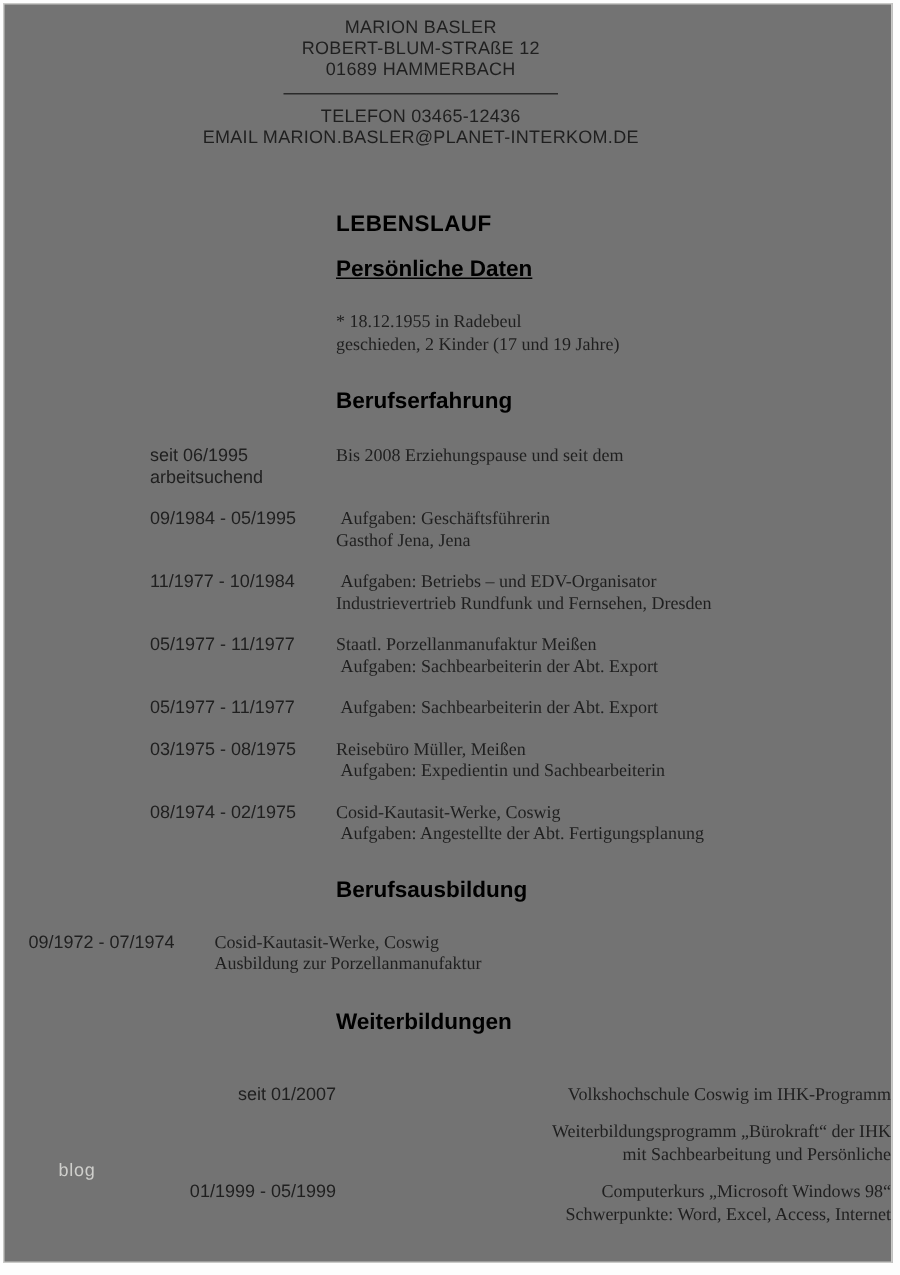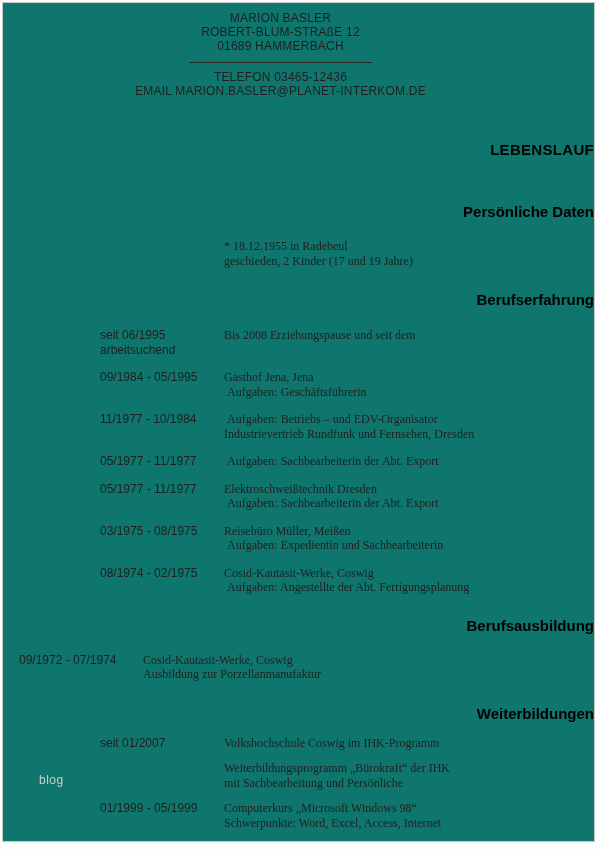--- a/index.html
+++ b/index.html
@@ -6,50 +6,50 @@
   body {
     width: 600px; height: 850px;
     background: #fdfdfd;
     position: relative;
     font-family: "Liberation Sans", "DejaVu Sans", sans-serif;
   }
   .page {
     position: absolute; left: 2px; top: 2px;
     width: 593px; height: 840px;
     box-sizing: border-box;
-    background: #0f766e;
+    background: #737373;
     border: 1px solid #c9c9c7;
     color: #1f1f1f;
     font-size: 12px;
     overflow: hidden;
   }
   
   .header { width: 555px; padding-top: 8px; text-align: center; line-height: 14px; }
   .hline { letter-spacing: 0.2px; }
   .divider {
     width: 183px; height: 0;
     border-top: 1px solid #2a2a2a;
     margin: 9px auto 7px auto;
   }
   
   h1, h2 {
     font-size: 15px; font-weight: bold; color: #000;
-    line-height: 16px; margin: 0 0 0 221px; text-align: right;
+    line-height: 16px; margin: 0 0 0 221px;
   }
   h1 { margin-top: 44px; letter-spacing: 0.3px; }
-  .s0 h2 { margin-top: 46px; }
+  .s0 h2 { margin-top: 14px; text-decoration: underline; }
   .s1 h2 { margin-top: 24px; }
   .s2 h2 { margin-top: 23px; }
   .s3 h2 { margin-top: 24px; }
   
   .rows { margin-left: 97px; }
   .s0 .rows { margin-top: 19px; }
   .s1 .rows { margin-top: 20px; }
   .s2 .rows { margin-top: 19px; margin-left: 16px; }
-  .s3 .rows { margin-top: 14px; }
+  .s3 .rows { margin-top: 32px; text-align: right; }
   .row { display: flex; line-height: 14.5px; margin-bottom: 13px; }
   .s3 .row { margin-bottom: 11px; }
   .rows .row:last-child { margin-bottom: 0; }
   .date { flex: 0 0 124px; width: 124px; }
   .desc { flex: 1; font-family: Liberation Serif, serif; }
   .line { white-space: pre-wrap; }
   
   .watermark {
     position: absolute; left: 36px; top: 770px;
     font-size: 12px; color: #cfcfcc; letter-spacing: 0.5px;
@@ -89,41 +89,41 @@
     <div class="rows">
       <div class="row">
         <div class="date">seit 06/1995 arbeitsuchend</div>
         <div class="desc">
           <div class="line">Bis 2008 Erziehungspause und seit dem</div>
         </div>
       </div>
       <div class="row">
         <div class="date">09/1984 - 05/1995</div>
         <div class="desc">
+          <div class="line"> Aufgaben: Geschäftsführerin</div>
           <div class="line">Gasthof Jena, Jena</div>
-          <div class="line"> Aufgaben: Geschäftsführerin</div>
         </div>
       </div>
       <div class="row">
         <div class="date">11/1977 - 10/1984</div>
         <div class="desc">
           <div class="line"> Aufgaben: Betriebs – und EDV-Organisator</div>
           <div class="line">Industrievertrieb Rundfunk und Fernsehen, Dresden</div>
         </div>
       </div>
       <div class="row">
         <div class="date">05/1977 - 11/1977</div>
         <div class="desc">
+          <div class="line">Staatl. Porzellanmanufaktur Meißen</div>
           <div class="line"> Aufgaben: Sachbearbeiterin der Abt. Export</div>
         </div>
       </div>
       <div class="row">
         <div class="date">05/1977 - 11/1977</div>
         <div class="desc">
-          <div class="line">Elektroschweißtechnik Dresden</div>
           <div class="line"> Aufgaben: Sachbearbeiterin der Abt. Export</div>
         </div>
       </div>
       <div class="row">
         <div class="date">03/1975 - 08/1975</div>
         <div class="desc">
           <div class="line">Reisebüro Müller, Meißen</div>
           <div class="line"> Aufgaben: Expedientin und Sachbearbeiterin</div>
         </div>
       </div>

